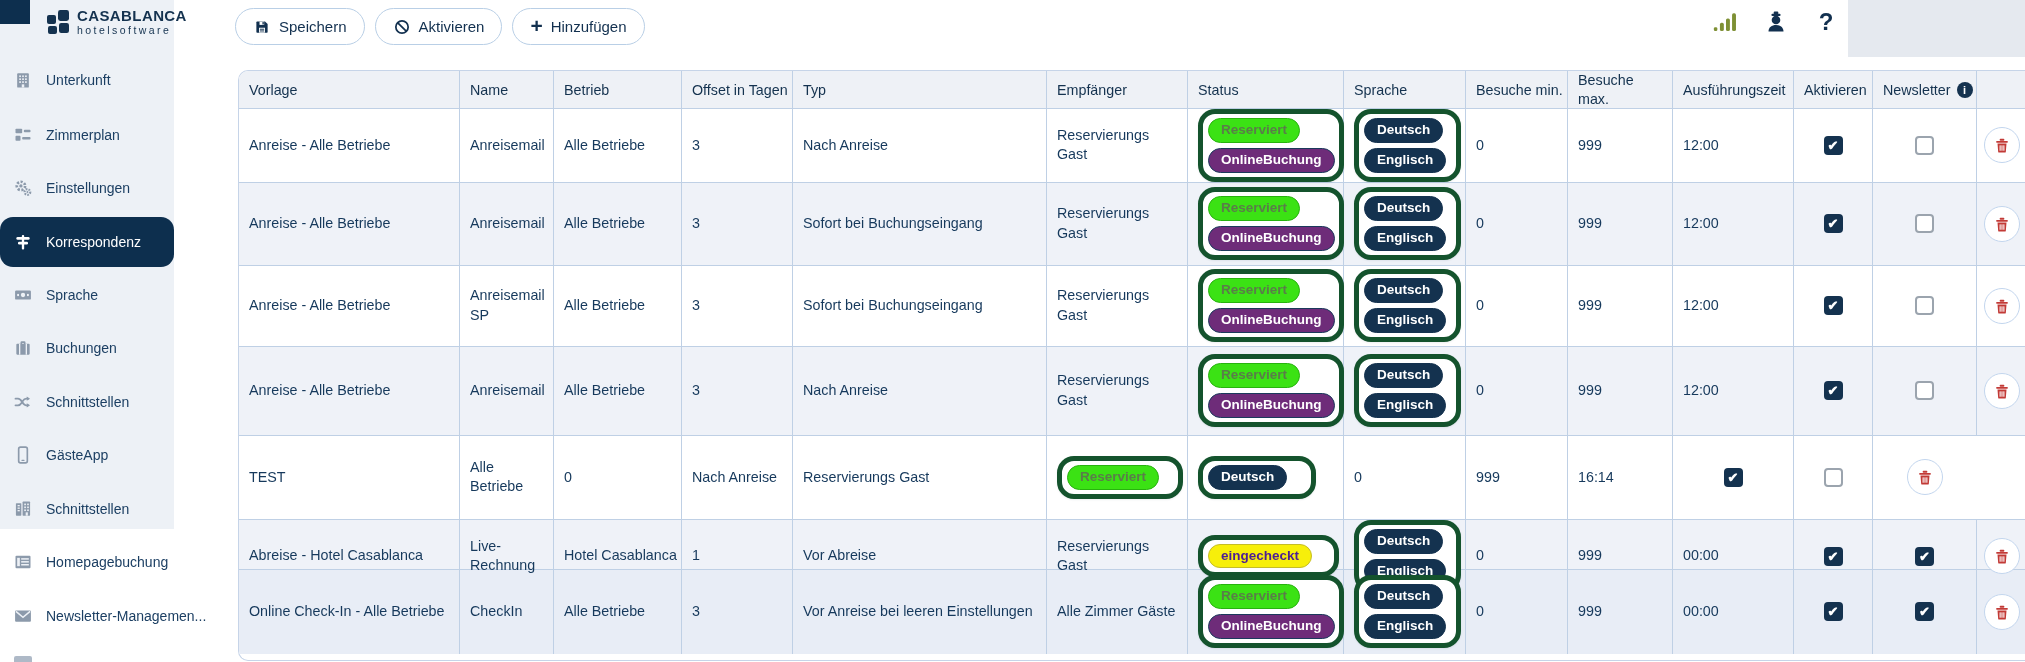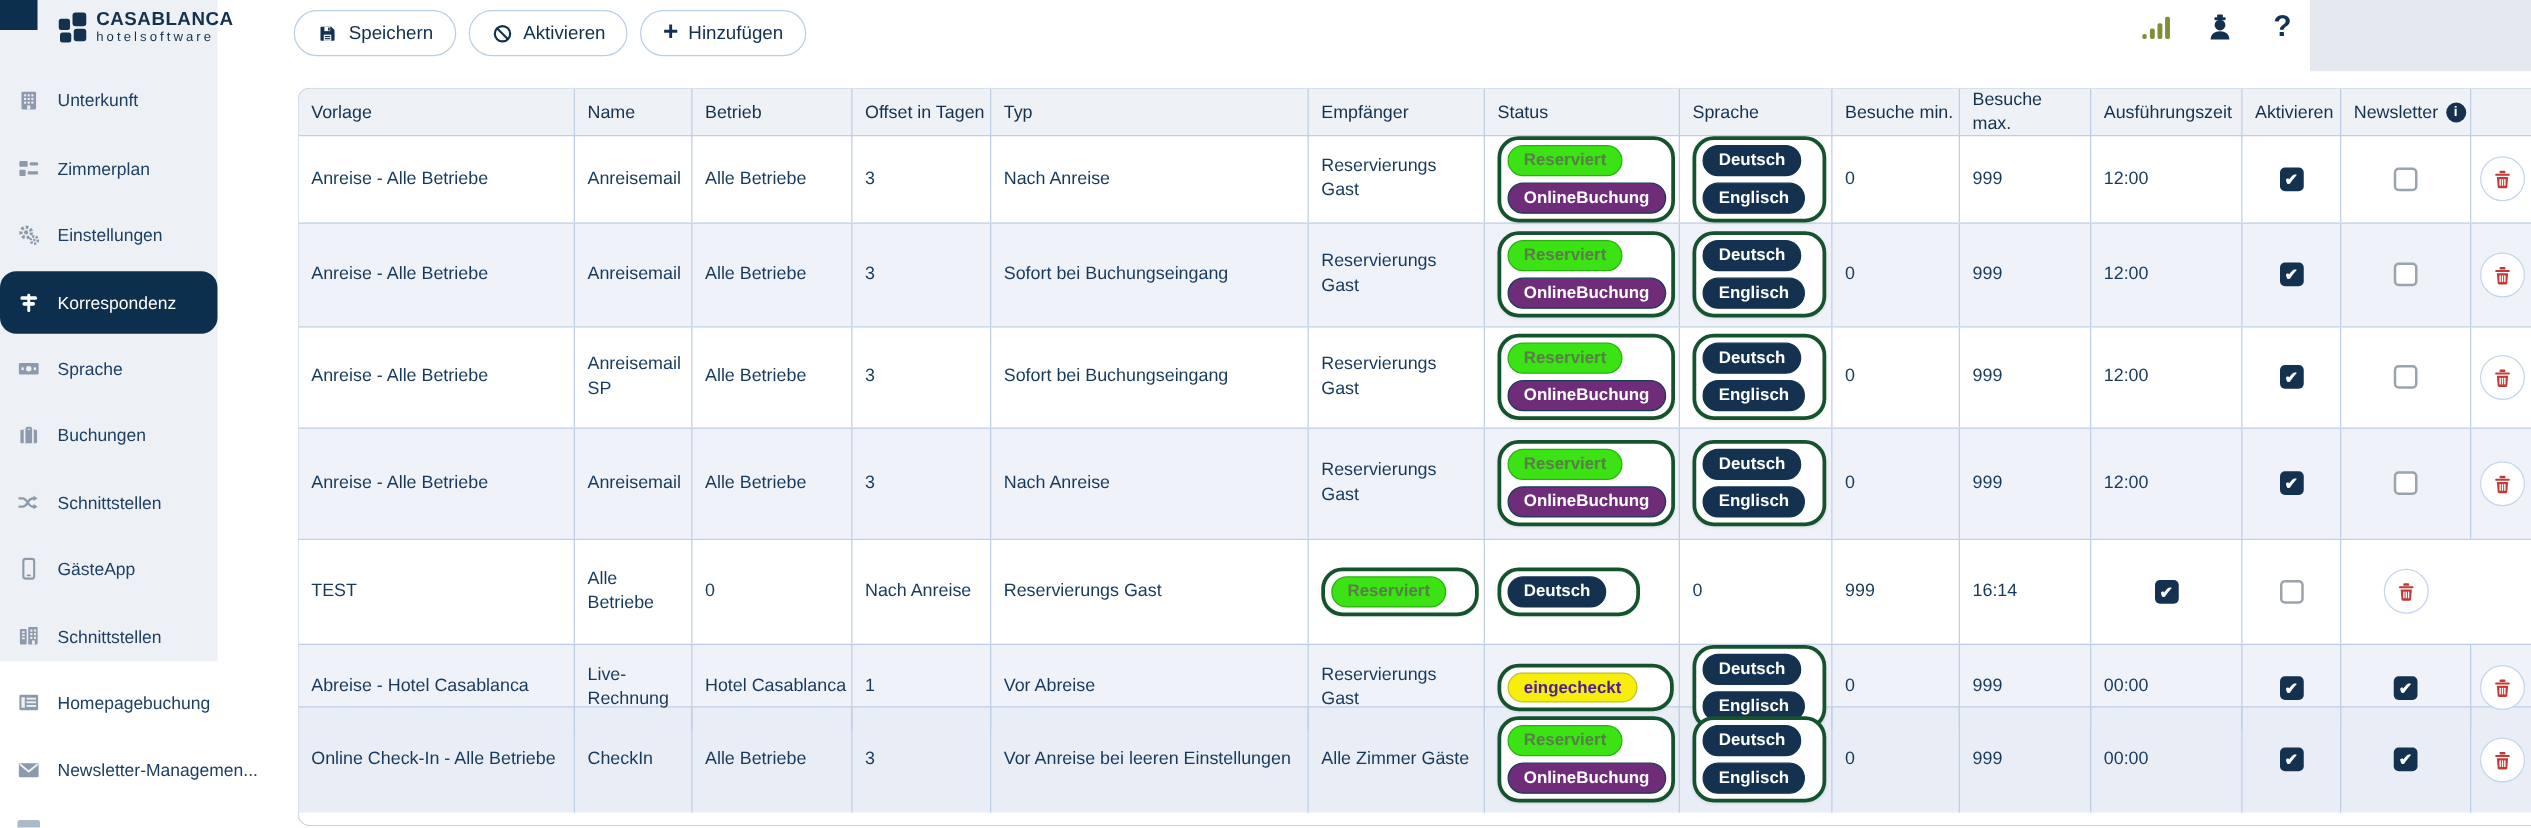--- a/index.html
+++ b/index.html
@@ -77,21 +77,21 @@
   .t-row:nth-of-type(8){height:86px;}
   .t-cell{
     display:flex;align-items:center;box-sizing:border-box;
     padding:0 4px 0 10px;border-right:1px solid #bfd0e5;
     color:#16395c;font-size:14.3px;line-height:1.35;
   }
   .t-cell:last-child{border-right:none;}
   .t-cell.center{justify-content:center;padding:0;}
   
   .chipbox{
-    background:#fff;border:3px solid #14532d;border-radius:17px;
+    background:#fff;border:5px solid #14532d;border-radius:17px;
     padding:4px 5px;display:flex;flex-direction:column;gap:5px;align-items:flex-start;
     box-shadow:0 1px 2px rgba(20,50,79,.08);cursor:pointer;
   }
   .chipbox.status{width:126px;}
   .chipbox.lang{width:98px;}
   .chip{
     display:inline-block;border-radius:14px;padding:4px 12px;
     font-size:13.5px;font-weight:600;line-height:1.1;white-space:nowrap;
   }
   

